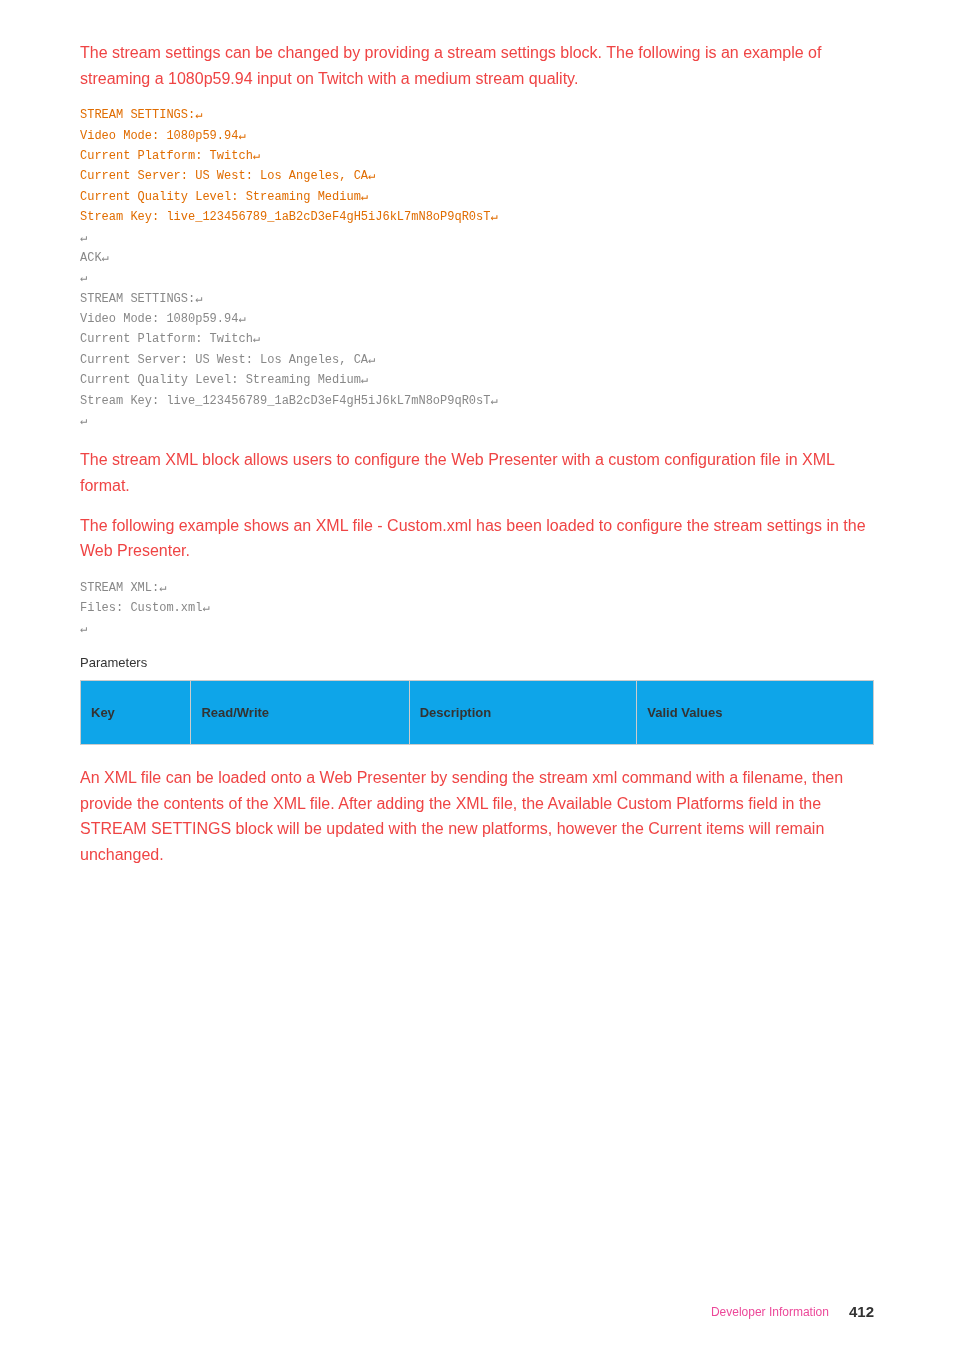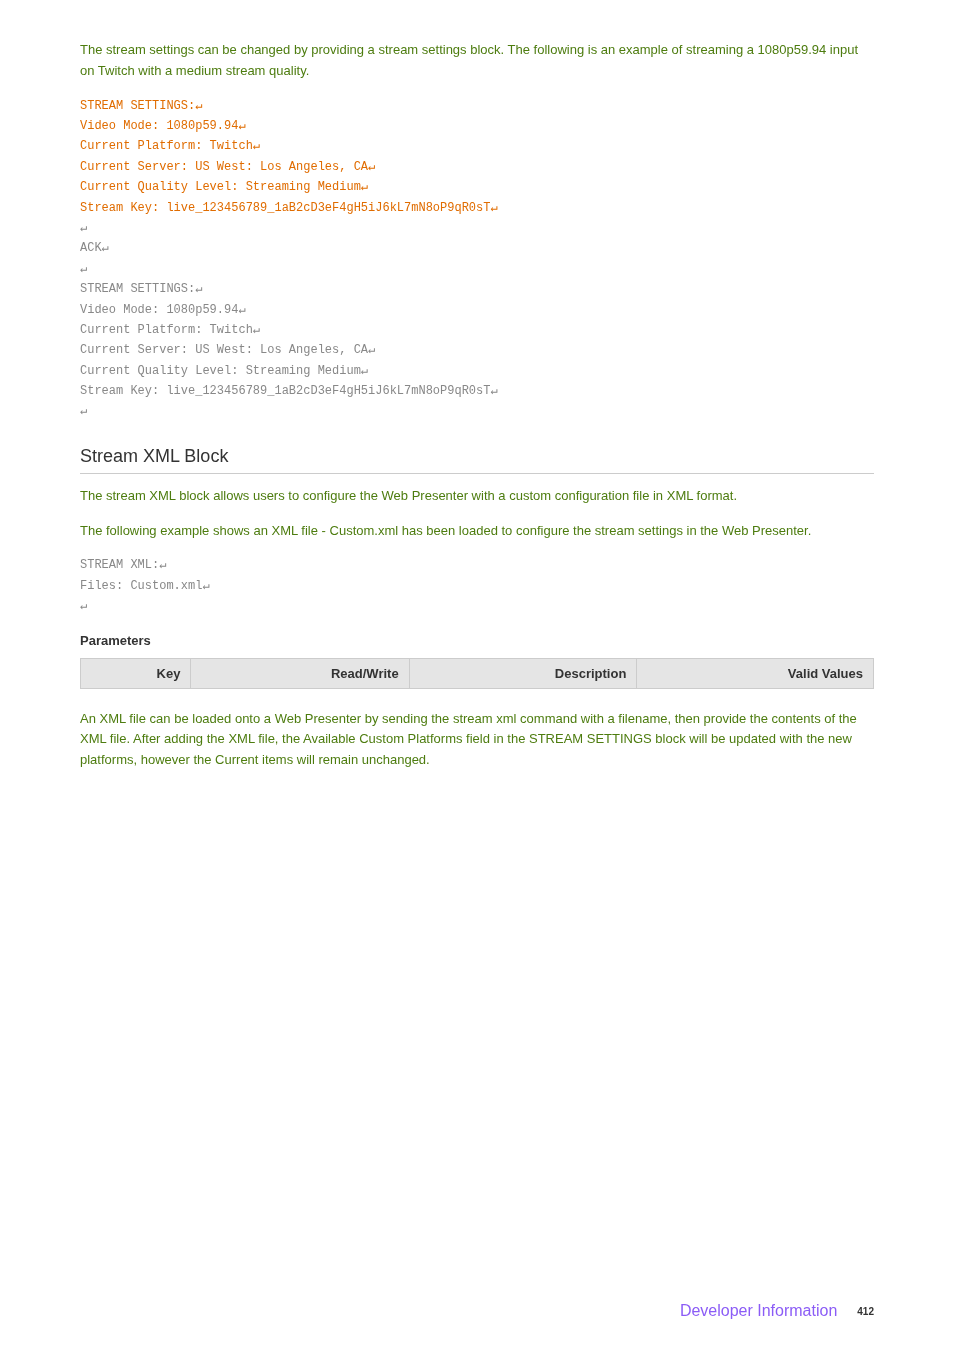--- a/index.html
+++ b/index.html
@@ -22,23 +22,23 @@
       max-width: 954px;
     }
 
     .section-heading {
       font-weight: bold;
       font-size: 13px;
       margin-bottom: 6px;
     }
 
     .body-text {
-      font-size: 13px;
+      font-size: 16px;
       line-height: 1.6;
-      color: #4d7c0f;
+      color: #ef4444;
       margin-bottom: 14px;
     }
 
     .code-block {
       font-family: 'Courier New', Courier, monospace;
       font-size: 12px;
       line-height: 1.7;
       margin-bottom: 16px;
       color: #888;
     }
@@ -51,63 +51,63 @@
       font-size: 18px;
       font-weight: normal;
       color: #333;
       border-bottom: 1px solid #ccc;
       padding-bottom: 6px;
       margin-bottom: 12px;
       margin-top: 24px;
     }
 
     .parameters-heading {
-      font-weight: bold;
+      font-weight: normal;
       font-size: 13px;
       margin-bottom: 10px;
     }
 
     table {
       border-collapse: collapse;
       width: 100%;
       margin-bottom: 20px;
       font-size: 13px;
     }
 
     table th {
-      background-color: #e5e5e5;
+      background-color: #0ea5e9;
       border: 1px solid #ccc;
-      padding: 7px 10px;
+      padding: 24px 10px;
       font-weight: bold;
-      text-align: right;
+      text-align: left;
     }
 
     table td {
       border: 1px solid #ccc;
       padding: 7px 10px;
       vertical-align: top;
     }
 
     .footer {
       position: absolute;
       bottom: 30px;
       right: 80px;
       display: flex;
       align-items: center;
       gap: 20px;
     }
 
     .footer-link {
-      color: #8b5cf6;
-      font-size: 16px;
+      color: #ec4899;
+      font-size: 12px;
       text-decoration: none;
     }
 
     .footer-page {
-      font-size: 10px;
+      font-size: 15px;
       color: #333;
       font-weight: bold;
     }
 
     .page-wrapper {
       position: relative;
       min-height: 1350px;
     }
   </style>
 </head>
@@ -133,21 +133,20 @@
         <span>Video Mode: 1080p59.94↵</span><br>
         <span>Current Platform: Twitch↵</span><br>
         <span>Current Server: US West: Los Angeles, CA↵</span><br>
         <span>Current Quality Level: Streaming Medium↵</span><br>
         <span>Stream Key: live_123456789_1aB2cD3eF4gH5iJ6kL7mN8oP9qR0sT↵</span><br>
         <span>↵</span>
       </div>
     </div>
 
     <div>
-      <h2 class="h2-heading">Stream XML Block</h2>
       <p class="body-text">The stream XML block allows users to configure the Web Presenter with a custom configuration file in XML format.</p>
 
       <div>
         <p class="body-text">The following example shows an XML file - Custom.xml has been loaded to configure the stream settings in the Web Presenter.</p>
 
         <div class="code-block">
           <span>STREAM XML:↵</span><br>
           <span>Files: Custom.xml↵</span><br>
           <span>↵</span>
         </div>

